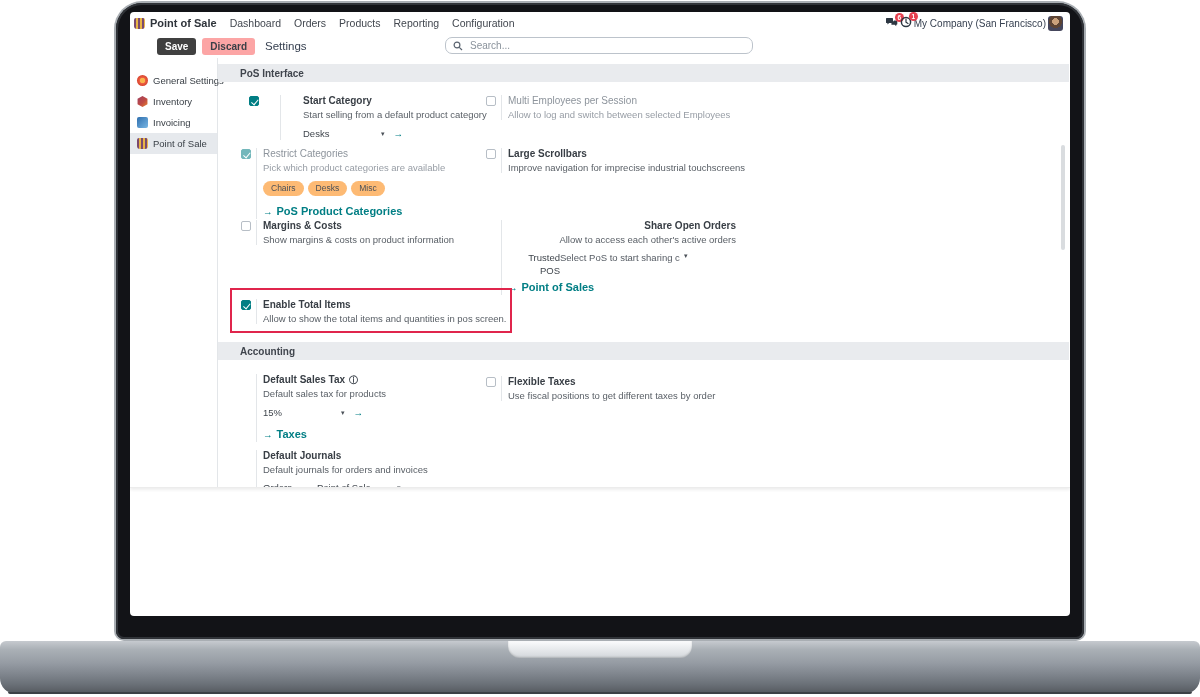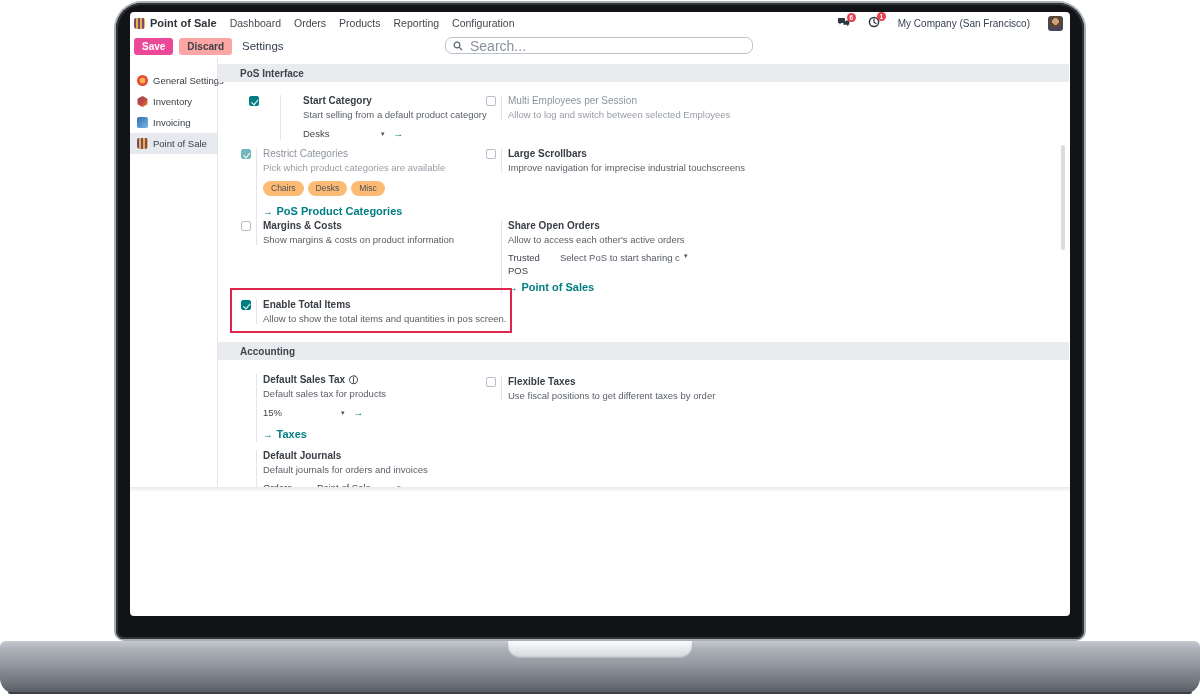--- a/index.html
+++ b/index.html
@@ -32,39 +32,39 @@
   }
 
   
   .navbar { height:22px; display:flex; align-items:center; padding:0 7px 0 4px; font-size:10.5px; color:#42474f; }
   .nav-left { display:flex; align-items:center; gap:13px; }
   .brand { display:flex; align-items:center; gap:5px; }
   .app-logo { width:11px; height:11px; border-radius:2px 2px 3px 3px;
     background:repeating-linear-gradient(90deg,#7b4a6e 0 2px,#e9b445 2px 4px); }
   .app-name { font-weight:bold; font-size:11px; color:#2f343b; }
   .nav-item { cursor:pointer; }
-  .nav-right { margin-left:auto; display:flex; align-items:center; gap:18px; }
+  .nav-right { margin-left:auto; display:flex; align-items:center; gap:2px; }
   .icon-wrap { position:relative; display:flex; align-items:center; cursor:pointer; }
   .badge { position:absolute; top:-4px; right:-6px; min-width:9px; height:9px; padding:0 1px;
     background:#e5404f; color:#fff; font-size:6.5px; font-weight:bold; border-radius:5px;
     display:flex; align-items:center; justify-content:center; }
   .company-name { font-size:10px; color:#374151; cursor:pointer; }
   .avatar { width:15px; height:15px; border-radius:3px; cursor:pointer;
     background:radial-gradient(circle at 50% 36%, #caa17b 0 3.5px, #5d4434 3.5px 6.5px, #45465c 6.5px); }
 
   
   .controlbar { height:24px; display:flex; align-items:center; padding:0 4px; gap:6px; position:relative; }
   .btn { border:none; border-radius:3px; font-size:10px; font-weight:bold; padding:3px 8px; cursor:pointer; font-family:inherit; }
-  .btn-save { background:#ec4899; color:#ffffff; }
+  .btn-save { background:#404040; color:#ffffff;margin-left:23px; }
   .btn-discard { background:#fca5a5; color:#3a4047; }
   .breadcrumb { font-size:11.5px; color:#374151; margin-left:4px; font-weight:500; }
   .searchbox { position:absolute; left:315px; top:3px; width:308px; height:17px;
     border:1px solid #bcc3cb; border-radius:7px; background:#fff;
     display:flex; align-items:center; padding:0 7px; gap:5px; }
-  .searchbox input { border:none; outline:none; flex:1; font-size:14px; font-family:inherit; color:#3a4047; background:transparent; }
+  .searchbox input { border:none; outline:none; flex:1; font-size:10px; font-family:inherit; color:#3a4047; background:transparent; }
   .searchbox input::placeholder { color:#8a929b; }
 
   
   .page { position:absolute; left:0; top:46px; width:940px; height:430px; display:flex; overflow:hidden;
     border-bottom:1px solid #ececec; box-shadow:0 2px 3px rgba(0,0,0,.07); background:#fff; }
   .sidebar { width:88px; border-right:1px solid #e3e6e9; padding-top:12px; flex-shrink:0; }
   .side-item { height:21px; display:flex; align-items:center; gap:5px; padding-left:7px; font-size:9.5px; color:#3a4047; cursor:pointer; white-space:nowrap; }
   .side-item.active { background:#e6e9ed; }
   .side-icon { width:11px; height:11px; flex-shrink:0; }
   .icon-gs { border-radius:50%; background:radial-gradient(circle at 50% 50%, #f9b54c 0 2.5px, #ec5f41 3px, #d8432e 5.5px); }
@@ -251,21 +251,21 @@
 
         <div class="setting" style="top:162px; left:23px;">
           <div class="cb"></div>
           <div class="vline"></div>
           <div class="s-body" style="width:212px;">
             <div class="s-title">Margins &amp; Costs</div>
             <div class="s-desc">Show margins &amp; costs on product information</div>
           </div>
         </div>
 
-        <div class="setting" style="top:162px; left:268px;">
+        <div class="setting" style="top:162px; left:268px;text-align:right;">
           <div class="cb ghost"></div>
           <div class="vline"></div>
           <div class="s-body" style="width:228px;">
             <div class="s-title">Share Open Orders</div>
             <div class="s-desc">Allow to access each other's active orders</div>
             <div class="field-row">
               <span class="field-label">Trusted POS</span>
               <span class="field-value">
                 <span>Select PoS to start sharing c</span>
                 <span class="caret">▾</span>

